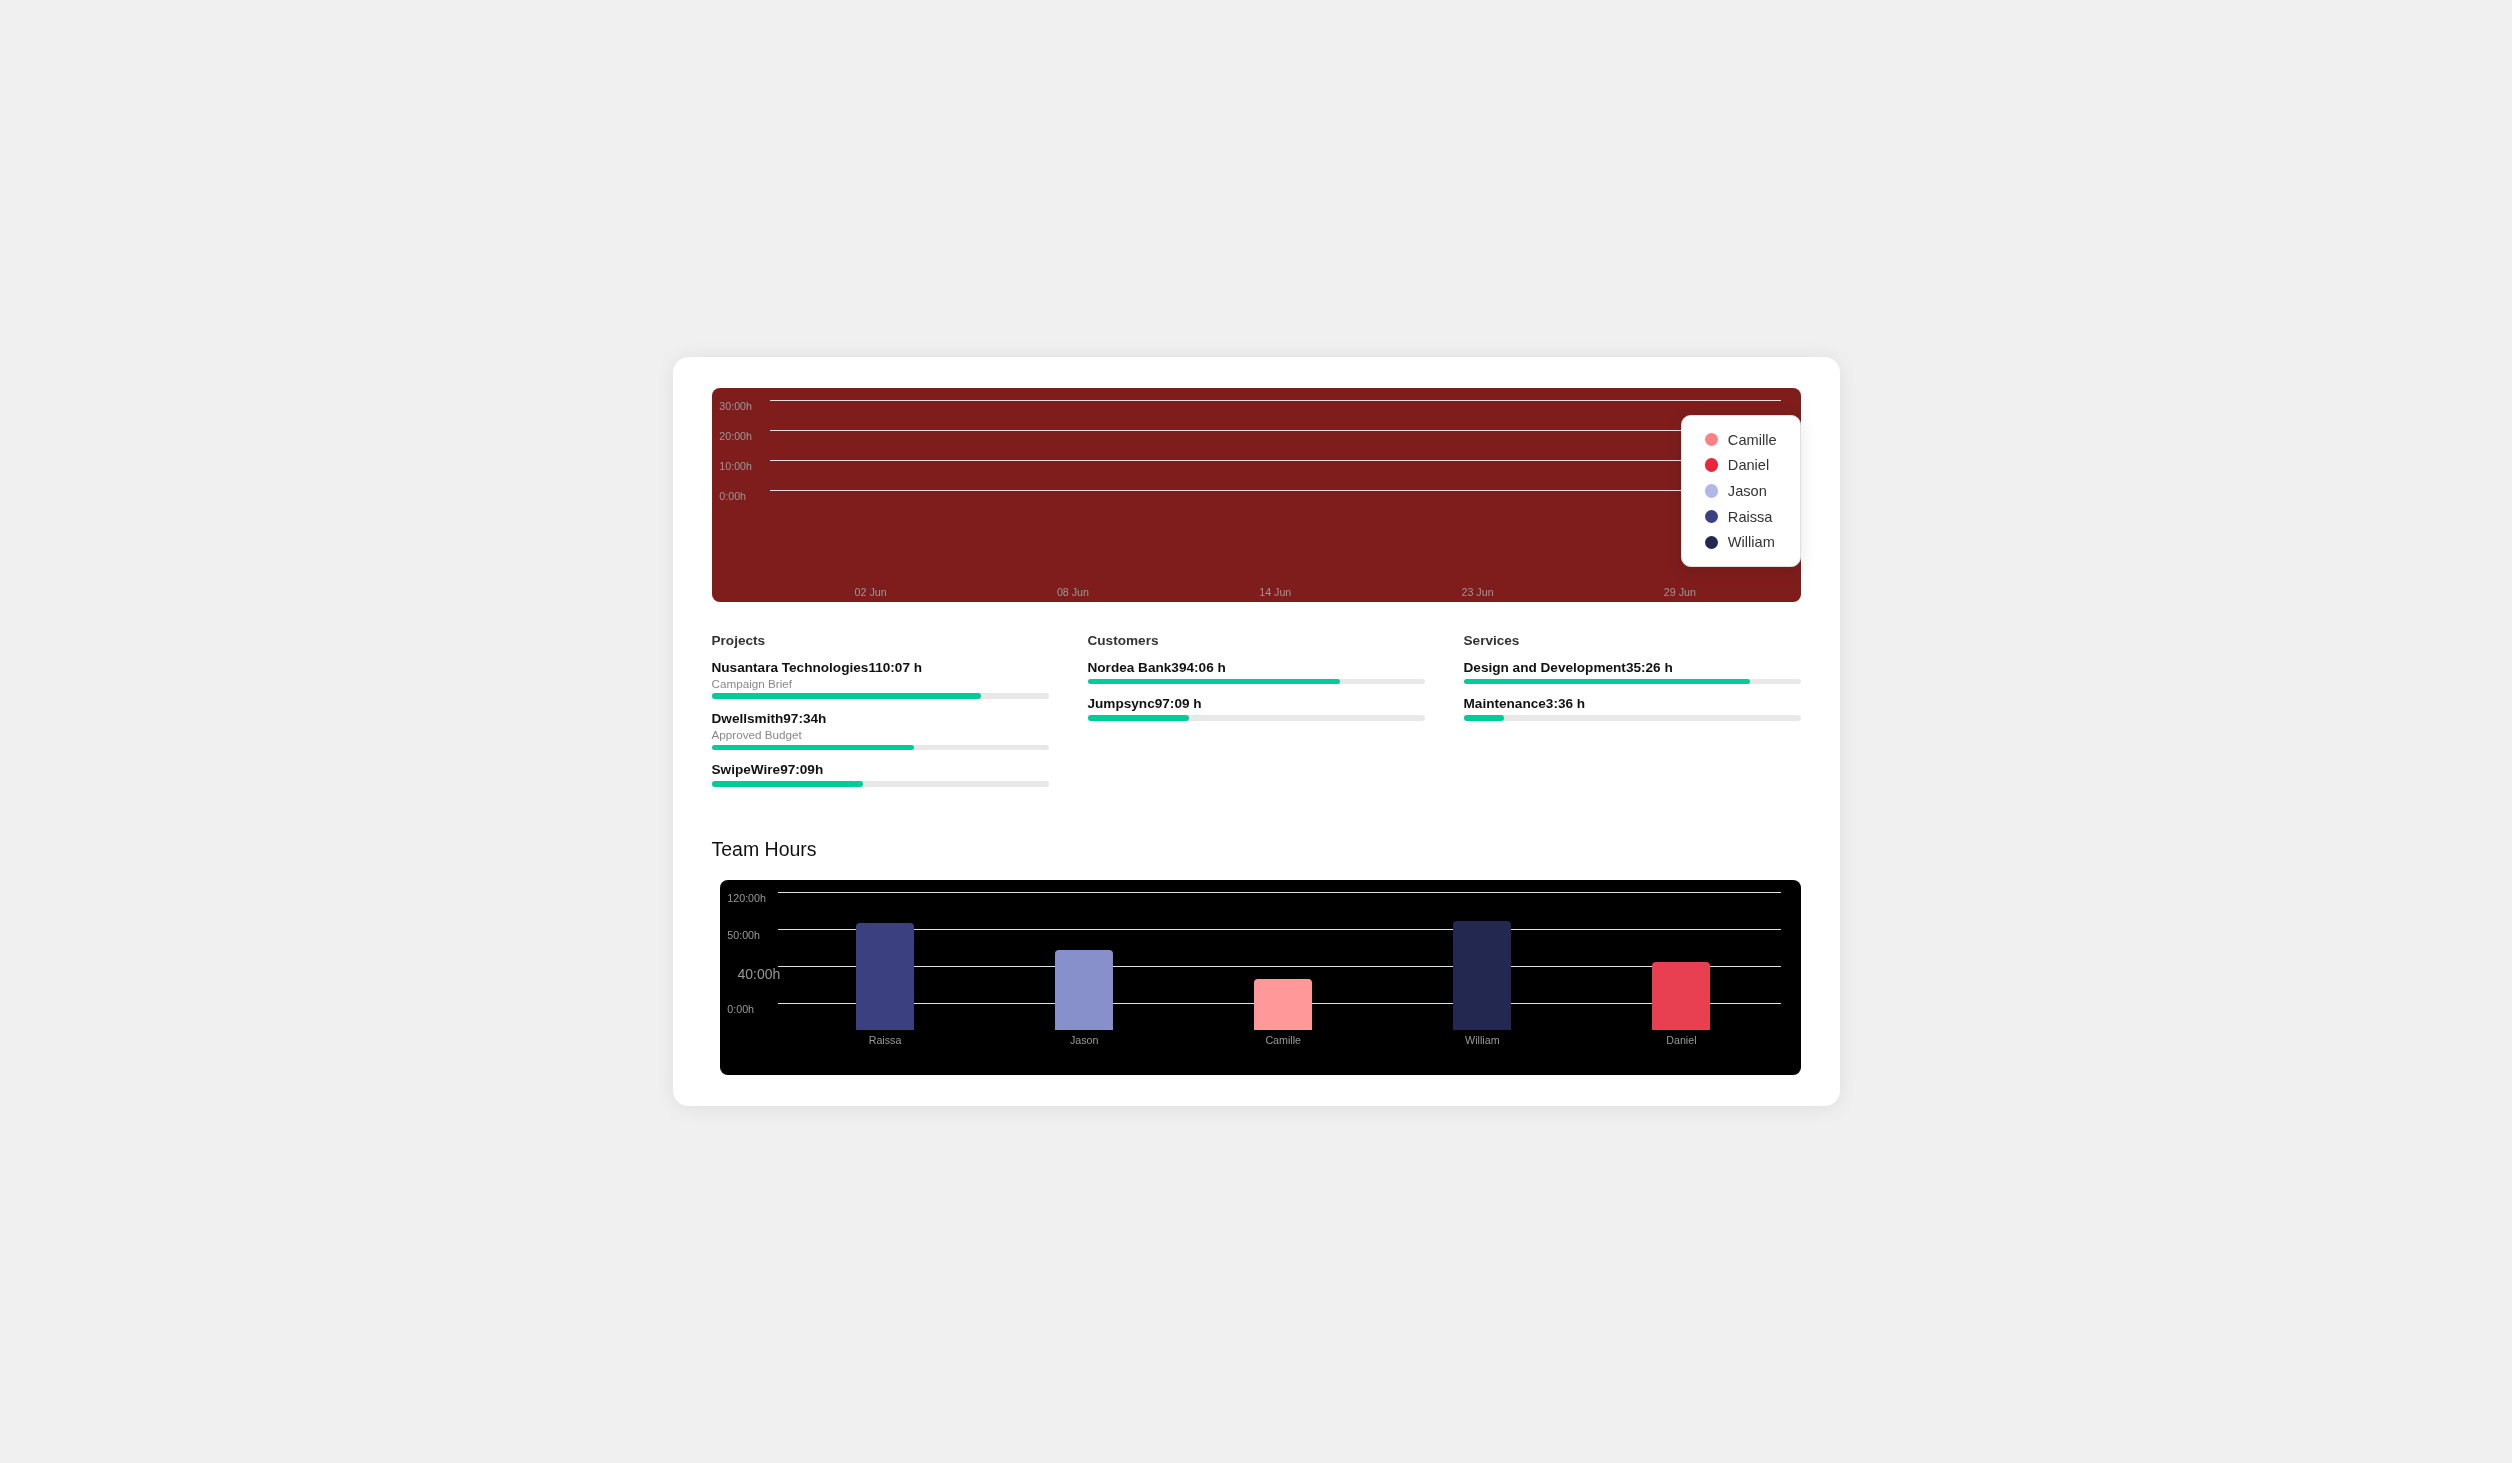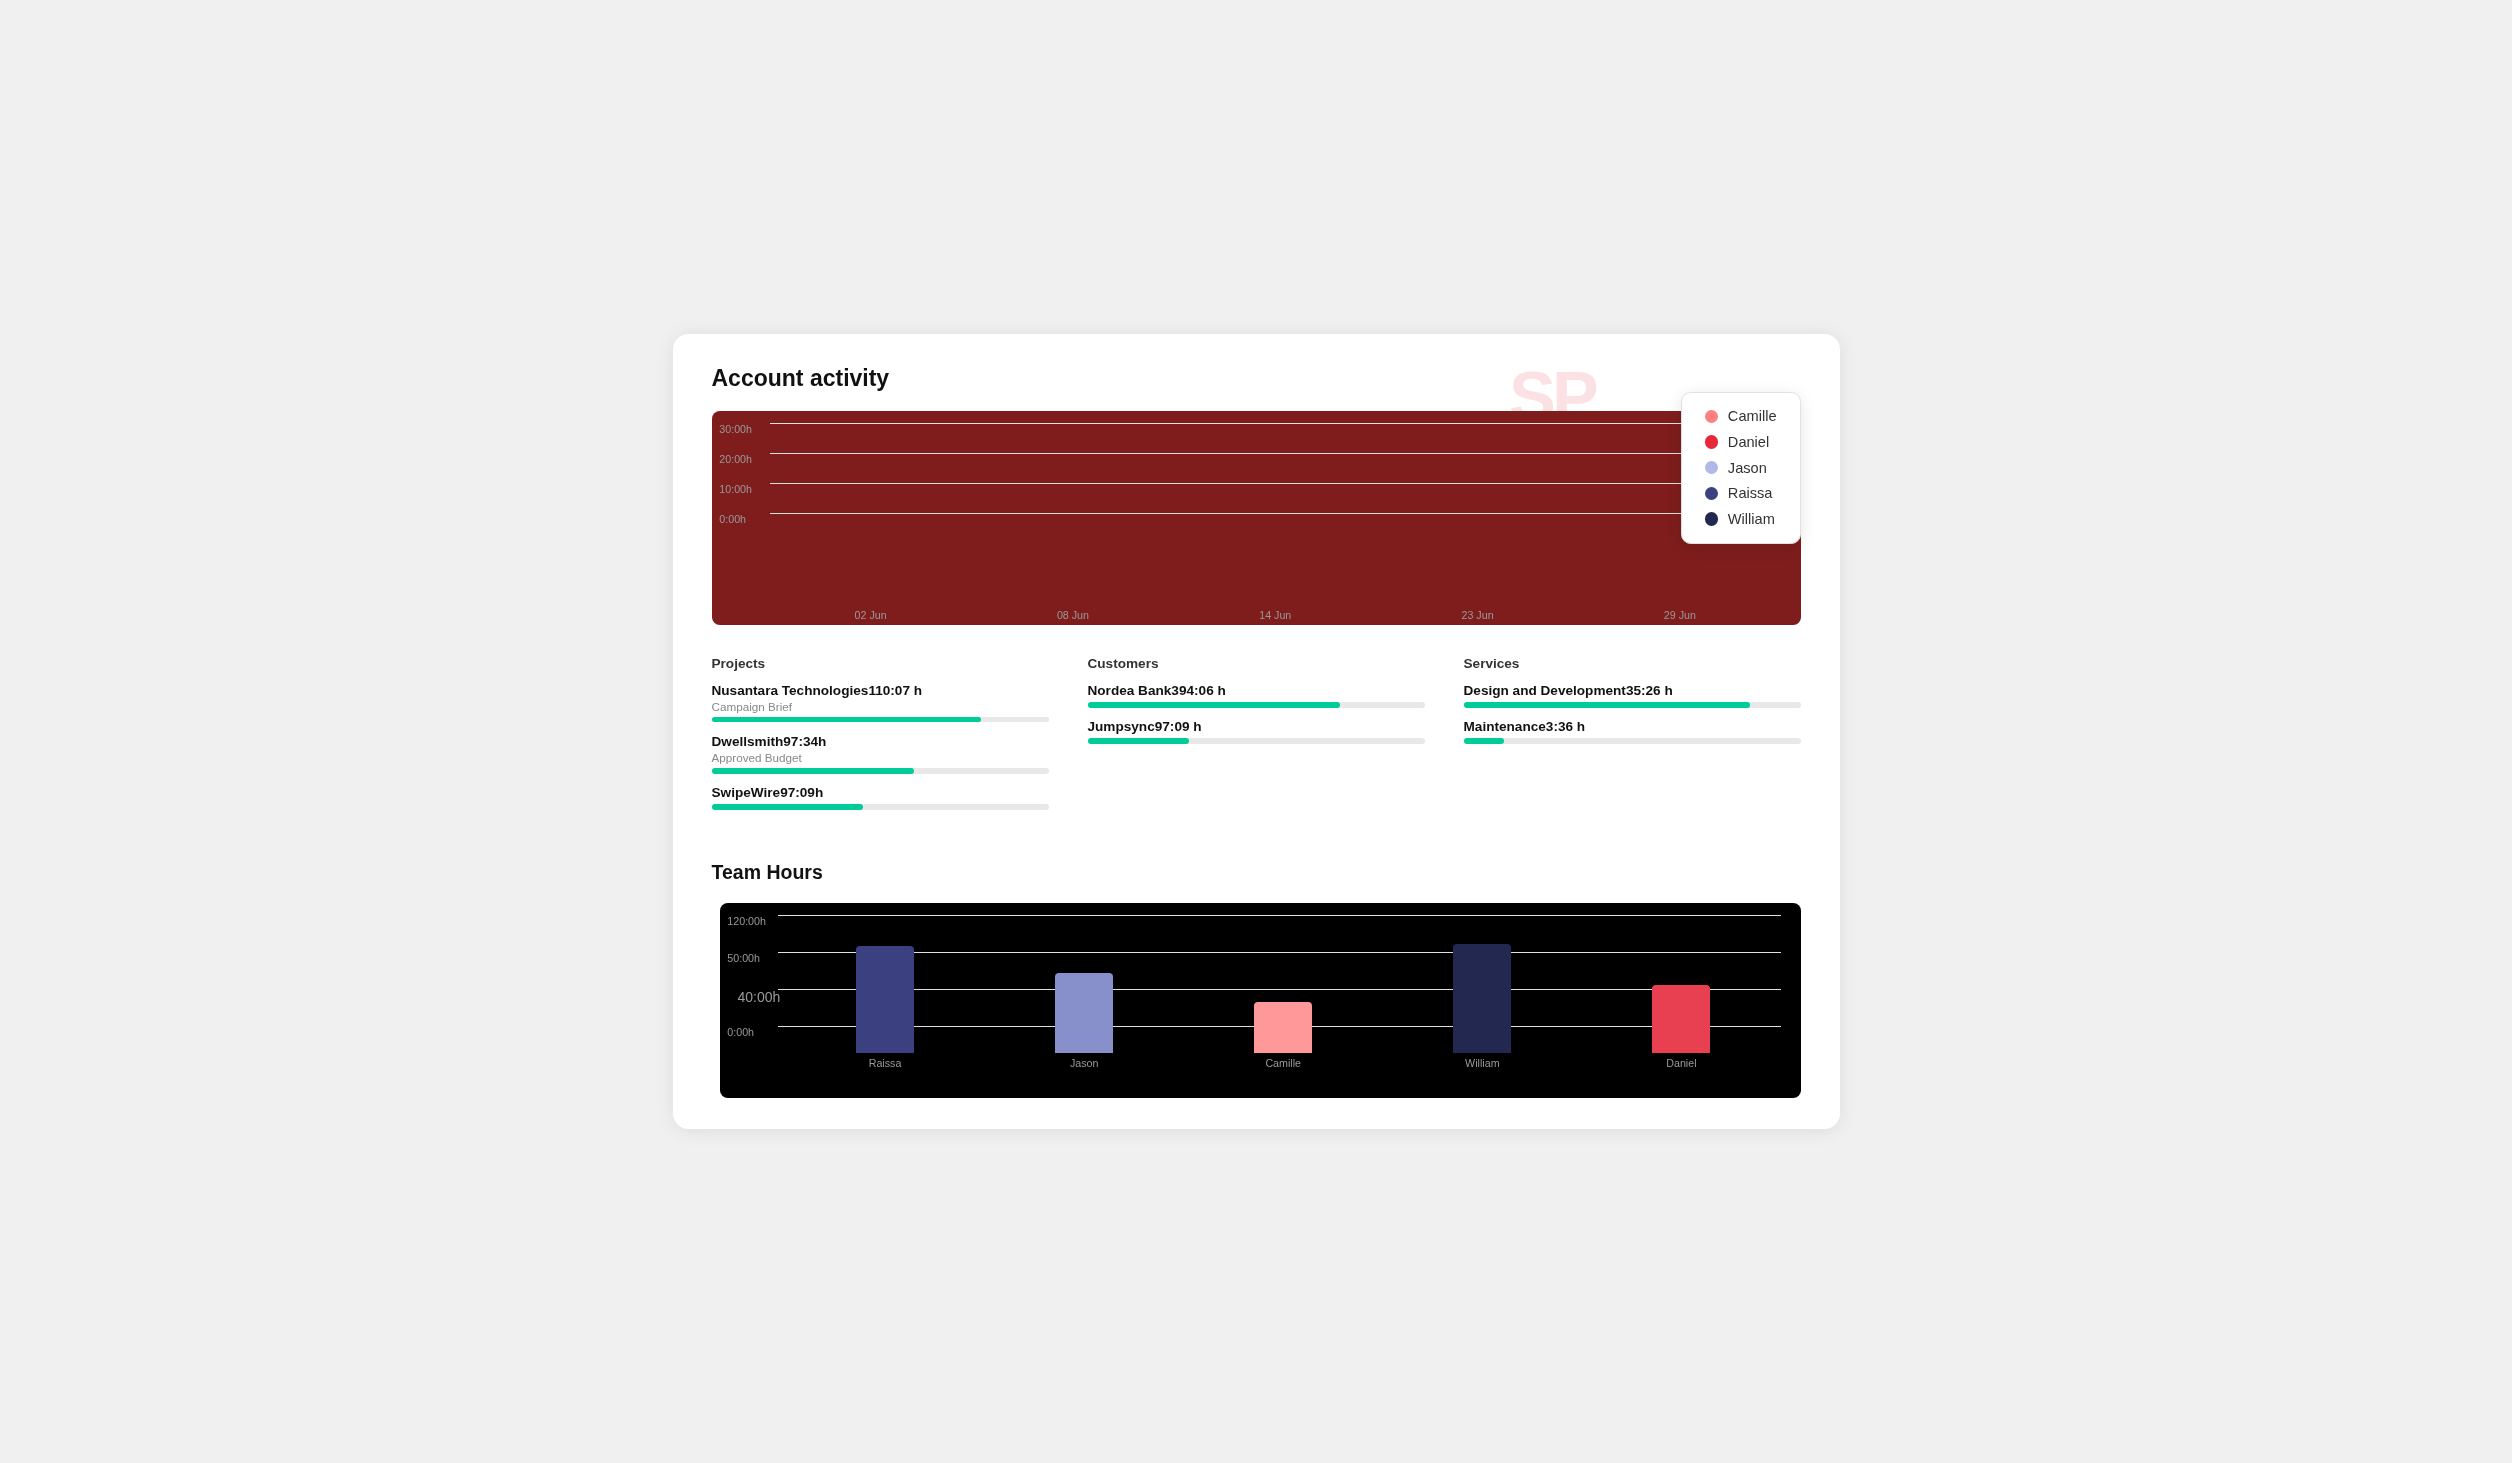--- a/index.html
+++ b/index.html
@@ -161,21 +161,21 @@
     }
     .progress-bar-fill {
       height: 100%;
       border-radius: 2.9px;
       background: #00cc99;
     }
 
     
     .team-hours-title {
       font-size: 19.5px;
-      font-weight: 700;
+      font-weight: 400;
       color: #111;
       margin-bottom: 19.5px;
     }
     .team-chart-container {
       background: #000000;
       border-radius: 7.8px;
       padding: 19.5px 19.5px 7.8px;
       height: 195px;
       position: relative;
       overflow: hidden;
@@ -211,21 +211,20 @@
 <body>
 
 <div class="card">
 
   <div class="watermark">
     <svg viewBox="0 0 160 80" width="156" height="78">
       <text x="0" y="70" font-size="72" font-weight="900" fill="#e83a50" letter-spacing="-4">SP</text>
     </svg>
   </div>
 
-  <h1 class="page-title">Account activity</h1>
 
 
   <div class="legend-box">
     <div class="legend-item">
       <div class="legend-dot" style="background:#ff8080;"></div>
       <span>Camille</span>
     </div>
     <div class="legend-item">
       <div class="legend-dot" style="background:#e8273a;"></div>
       <span>Daniel</span>

